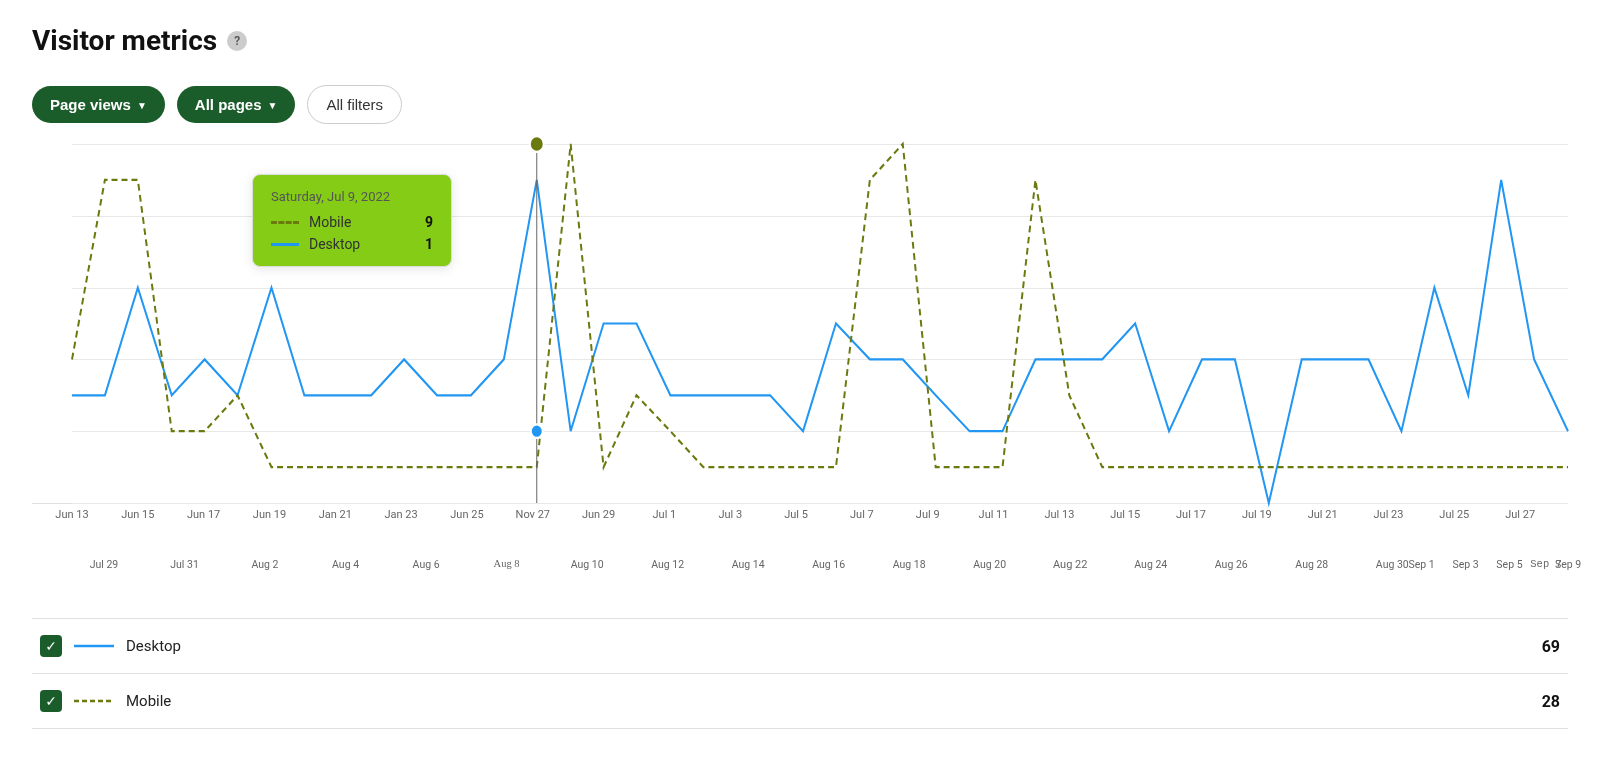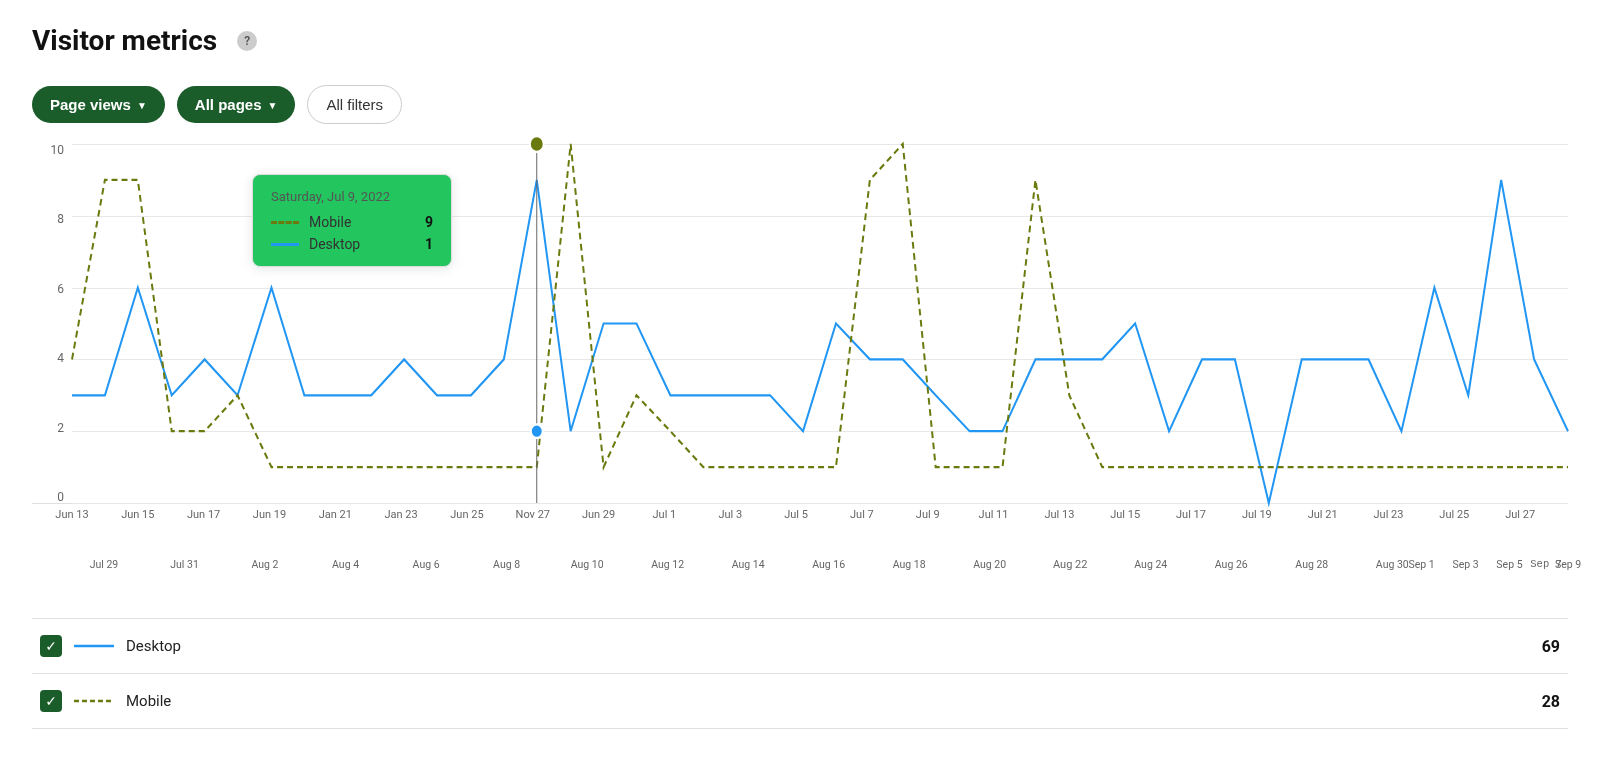--- a/index.html
+++ b/index.html
@@ -7,21 +7,21 @@
       background: #fff;
       font-family: -apple-system, BlinkMacSystemFont, 'Segoe UI', Roboto, sans-serif;
       color: #1a1a1a;
       padding: 24px 32px;
       width: 1600px;
       min-height: 777px;
     }
     .header {
       display: flex;
       align-items: center;
-      gap: 20px;
+      gap: 10px;
       margin-bottom: 28px;
     }
     .page-title {
       font-size: 28px;
       font-weight: 700;
       color: #111;
     }
     .help-icon {
       width: 20px;
       height: 20px;
@@ -157,21 +157,21 @@
       color: #222;
       flex: 1;
     }
     .legend-count {
       font-size: 16px;
       font-weight: 700;
       color: #111;
     }
     .tooltip {
       position: absolute;
-      background: #22c55e;
+      background: #84cc16;
       border: 1px solid #ddd;
       border-radius: 8px;
       padding: 14px 18px;
       box-shadow: 0 2px 12px rgba(0,0,0,0.1);
       z-index: 10;
       min-width: 200px;
     }
     .tooltip-date {
       font-size: 13px;
       color: #555;
@@ -226,28 +226,20 @@
     <span class="arrow">▼</span>
   </button>
   <button class="btn-outline">
     <span>All filters</span>
   </button>
 </div>
 
 <div class="chart-container">
   <div class="chart-area">
 
-    <div class="y-axis">
-      <span class="y-label">10</span>
-      <span class="y-label">8</span>
-      <span class="y-label">6</span>
-      <span class="y-label">4</span>
-      <span class="y-label">2</span>
-      <span class="y-label">0</span>
-    </div>
 
     <div class="chart-inner">
 
       <div class="grid-line" style="top:0%"></div>
       <div class="grid-line" style="top:20%"></div>
       <div class="grid-line" style="top:40%"></div>
       <div class="grid-line" style="top:60%"></div>
       <div class="grid-line" style="top:80%"></div>
       <div class="grid-line" style="top:100%"></div>
 
@@ -400,21 +392,21 @@
     <span class="x-label" style="left:96.8%">Jul 27</span>
   </div>
 </div>
 
 <div style="position:relative; left:72px; width:calc(100% - 72px); height:20px; margin-top:-30px; ">
   <span class="x-label" style="left:0%;font-size:10.5px;color:#666;position:absolute;transform:translateX(-50%);">Jul 29</span>
   <span class="x-label" style="left:5.5%;font-size:10.5px;color:#666;position:absolute;transform:translateX(-50%);">Jul 31</span>
   <span class="x-label" style="left:11%;font-size:10.5px;color:#666;position:absolute;transform:translateX(-50%);">Aug 2</span>
   <span class="x-label" style="left:16.5%;font-size:10.5px;color:#666;position:absolute;transform:translateX(-50%);">Aug 4</span>
   <span class="x-label" style="left:22%;font-size:10.5px;color:#666;position:absolute;transform:translateX(-50%);">Aug 6</span>
-  <span class="x-label" style="left:27.5%;font-size:10.5px;color:#666;position:absolute;transform:translateX(-50%);">Aug 8</span>
+  <span class="x-label" style="left:27.5%;font-size:10.5px;color:#666;position:absolute;transform:translateX(-50%);font-family:Liberation Serif, serif;">Aug 8</span>
   <span class="x-label" style="left:33%;font-size:10.5px;color:#666;position:absolute;transform:translateX(-50%);">Aug 10</span>
   <span class="x-label" style="left:38.5%;font-size:10.5px;color:#666;position:absolute;transform:translateX(-50%);">Aug 12</span>
   <span class="x-label" style="left:44%;font-size:10.5px;color:#666;position:absolute;transform:translateX(-50%);text-align:right;">Aug 14</span>
   <span class="x-label" style="left:49.5%;font-size:10.5px;color:#666;position:absolute;transform:translateX(-50%);">Aug 16</span>
   <span class="x-label" style="left:55%;font-size:10.5px;color:#666;position:absolute;transform:translateX(-50%);">Aug 18</span>
   <span class="x-label" style="left:60.5%;font-size:10.5px;color:#666;position:absolute;transform:translateX(-50%);">Aug 20</span>
   <span class="x-label" style="left:66%;font-size:11px;color:#666;position:absolute;transform:translateX(-50%);">Aug 22</span>
   <span class="x-label" style="left:71.5%;font-size:10.5px;color:#666;position:absolute;transform:translateX(-50%);">Aug 24</span>
   <span class="x-label" style="left:77%;font-size:10.5px;color:#666;position:absolute;transform:translateX(-50%);">Aug 26</span>
   <span class="x-label" style="left:82.5%;font-size:10.5px;color:#666;position:absolute;transform:translateX(-50%);">Aug 28</span>

